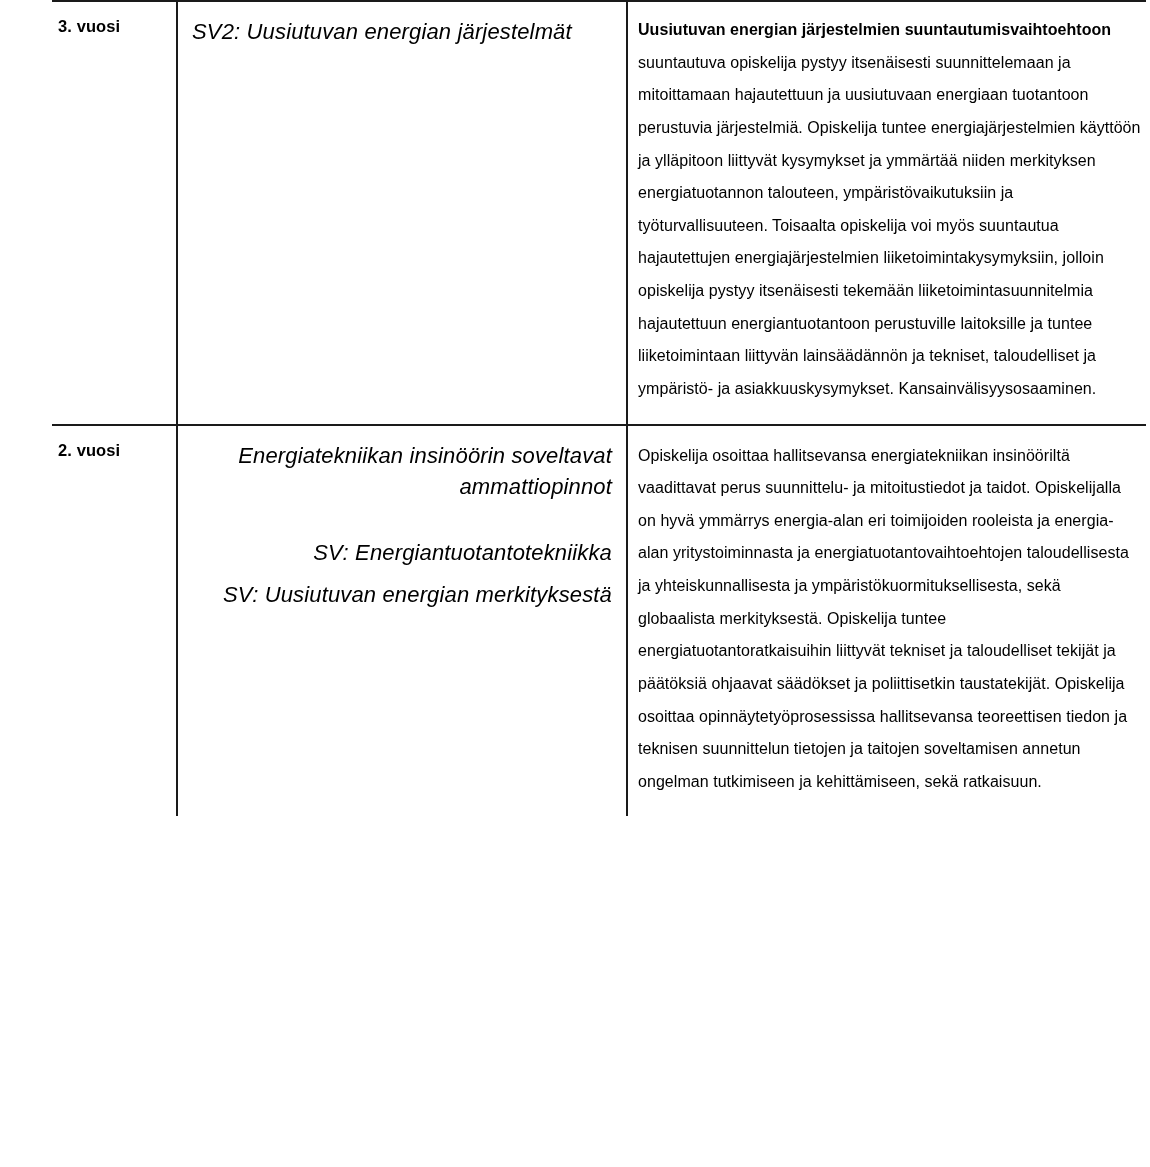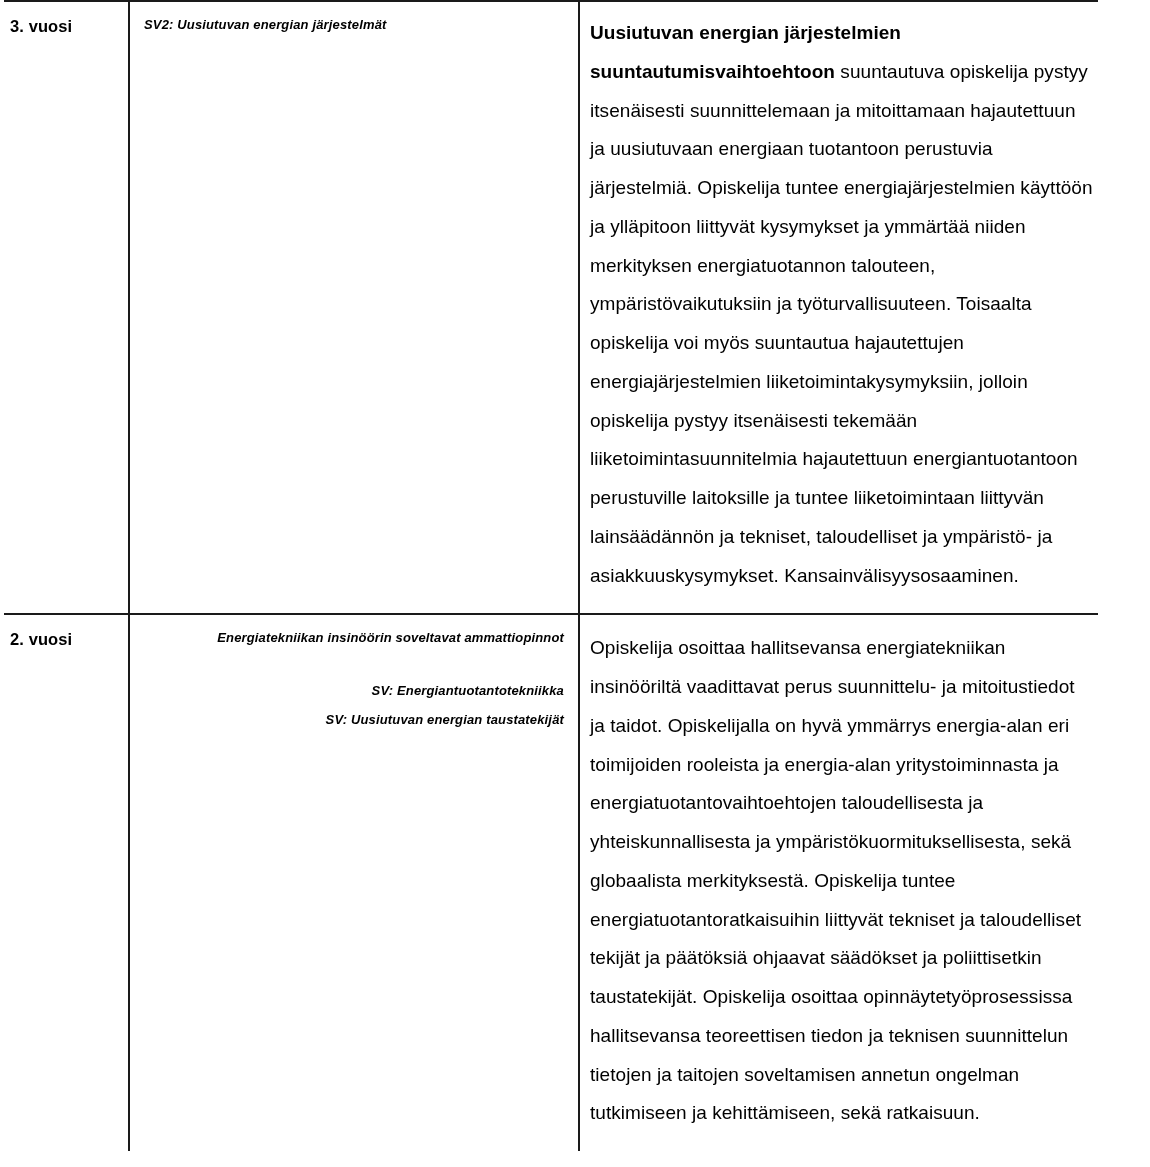--- a/index.html
+++ b/index.html
@@ -12,20 +12,21 @@
     height: 1167px;
     font-family: "Liberation Sans", sans-serif;
     color: #000000;
     overflow: hidden;
   }
   .page {
     position: relative;
     width: 1150px;
     height: 1167px;
     box-sizing: border-box;
+    padding-left: 48px;
   }
   table.curriculum {
     border-collapse: collapse;
     width: 1090px;
     margin-left: 4px;
     table-layout: fixed;
   }
   table.curriculum td {
     vertical-align: top;
     padding: 0;
@@ -58,34 +59,34 @@
   .cell-inner-desc {
     padding: 14px 4px 18px 10px;
   }
   .year-label {
     font-size: 16.5px;
     font-weight: bold;
     letter-spacing: 0.1px;
     line-height: 1.3;
   }
   .title-text {
-    font-size: 13px;
-    font-weight: bold;
+    font-size: 22px;
+    font-weight: normal;
     font-style: italic;
     line-height: 1.45;
     letter-spacing: 0.15px;
   }
   .title-text + .title-text {
     margin-top: 10px;
   }
   .title-gap {
     height: 34px;
   }
   .desc-text {
-    font-size: 19px;
+    font-size: 16px;
     line-height: 2.04;
     letter-spacing: 0.05px;
     text-align: left;
   }
   .desc-text b {
     font-weight: bold;
   }
   .row-3 .cell-inner-desc { padding-top: 12px; }
   .row-4 .cell-inner-desc { padding-top: 14px; }
   .row-4 .cell-inner-title { padding-top: 14px; text-align: right; }
@@ -121,21 +122,21 @@
         <td class="col-year">
           <div class="cell-inner-year">
             <div class="year-label">2. vuosi</div>
           </div>
         </td>
         <td class="col-title">
           <div class="cell-inner-title">
             <div class="title-text">Energiatekniikan insinöörin soveltavat ammattiopinnot</div>
             <div class="title-gap"></div>
             <div class="title-text">SV: Energiantuotantotekniikka</div>
-            <div class="title-text">SV: Uusiutuvan energian taustatekijät</div>
+            <div class="title-text">SV: Uusiutuvan energian merkityksestä</div>
             <div class="bottom-filler"></div>
           </div>
         </td>
         <td class="col-desc">
           <div class="cell-inner-desc">
             <div class="desc-text"><span>Opiskelija osoittaa hallitsevansa energiatekniikan insinööriltä vaadittavat perus suunnittelu- ja mitoitustiedot ja taidot. Opiskelijalla on hyvä ymmärrys energia-alan eri toimijoiden rooleista ja energia-alan yritystoiminnasta ja energiatuotantovaihtoehtojen taloudellisesta ja yhteiskunnallisesta ja ympäristökuormituksellisesta, sekä globaalista merkityksestä. Opiskelija tuntee energiatuotantoratkaisuihin liittyvät tekniset ja taloudelliset tekijät ja päätöksiä ohjaavat säädökset ja poliittisetkin taustatekijät. Opiskelija osoittaa opinnäytetyöprosessissa hallitsevansa teoreettisen tiedon ja teknisen suunnittelun tietojen ja taitojen soveltamisen annetun ongelman tutkimiseen ja kehittämiseen, sekä ratkaisuun.</span></div>
           </div>
         </td>
       </tr>
     </tbody>

